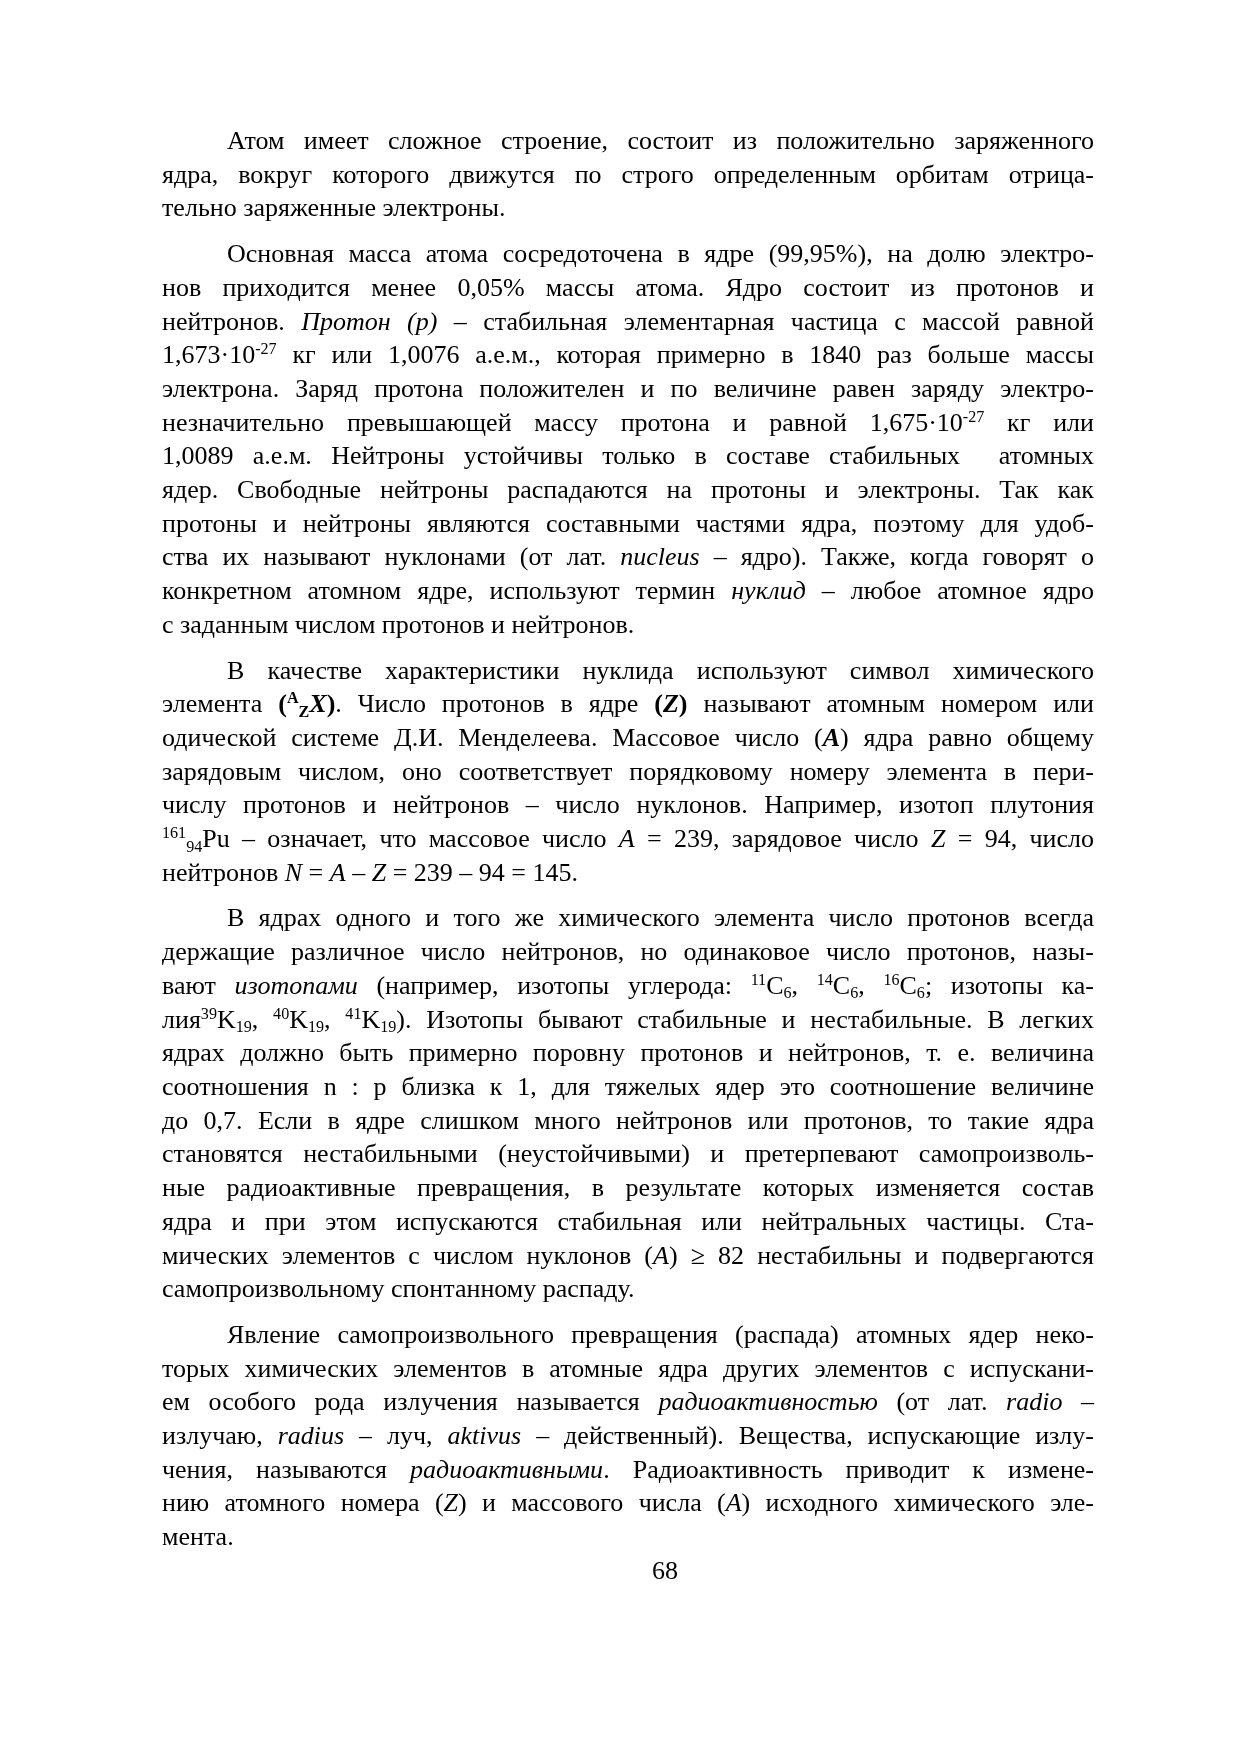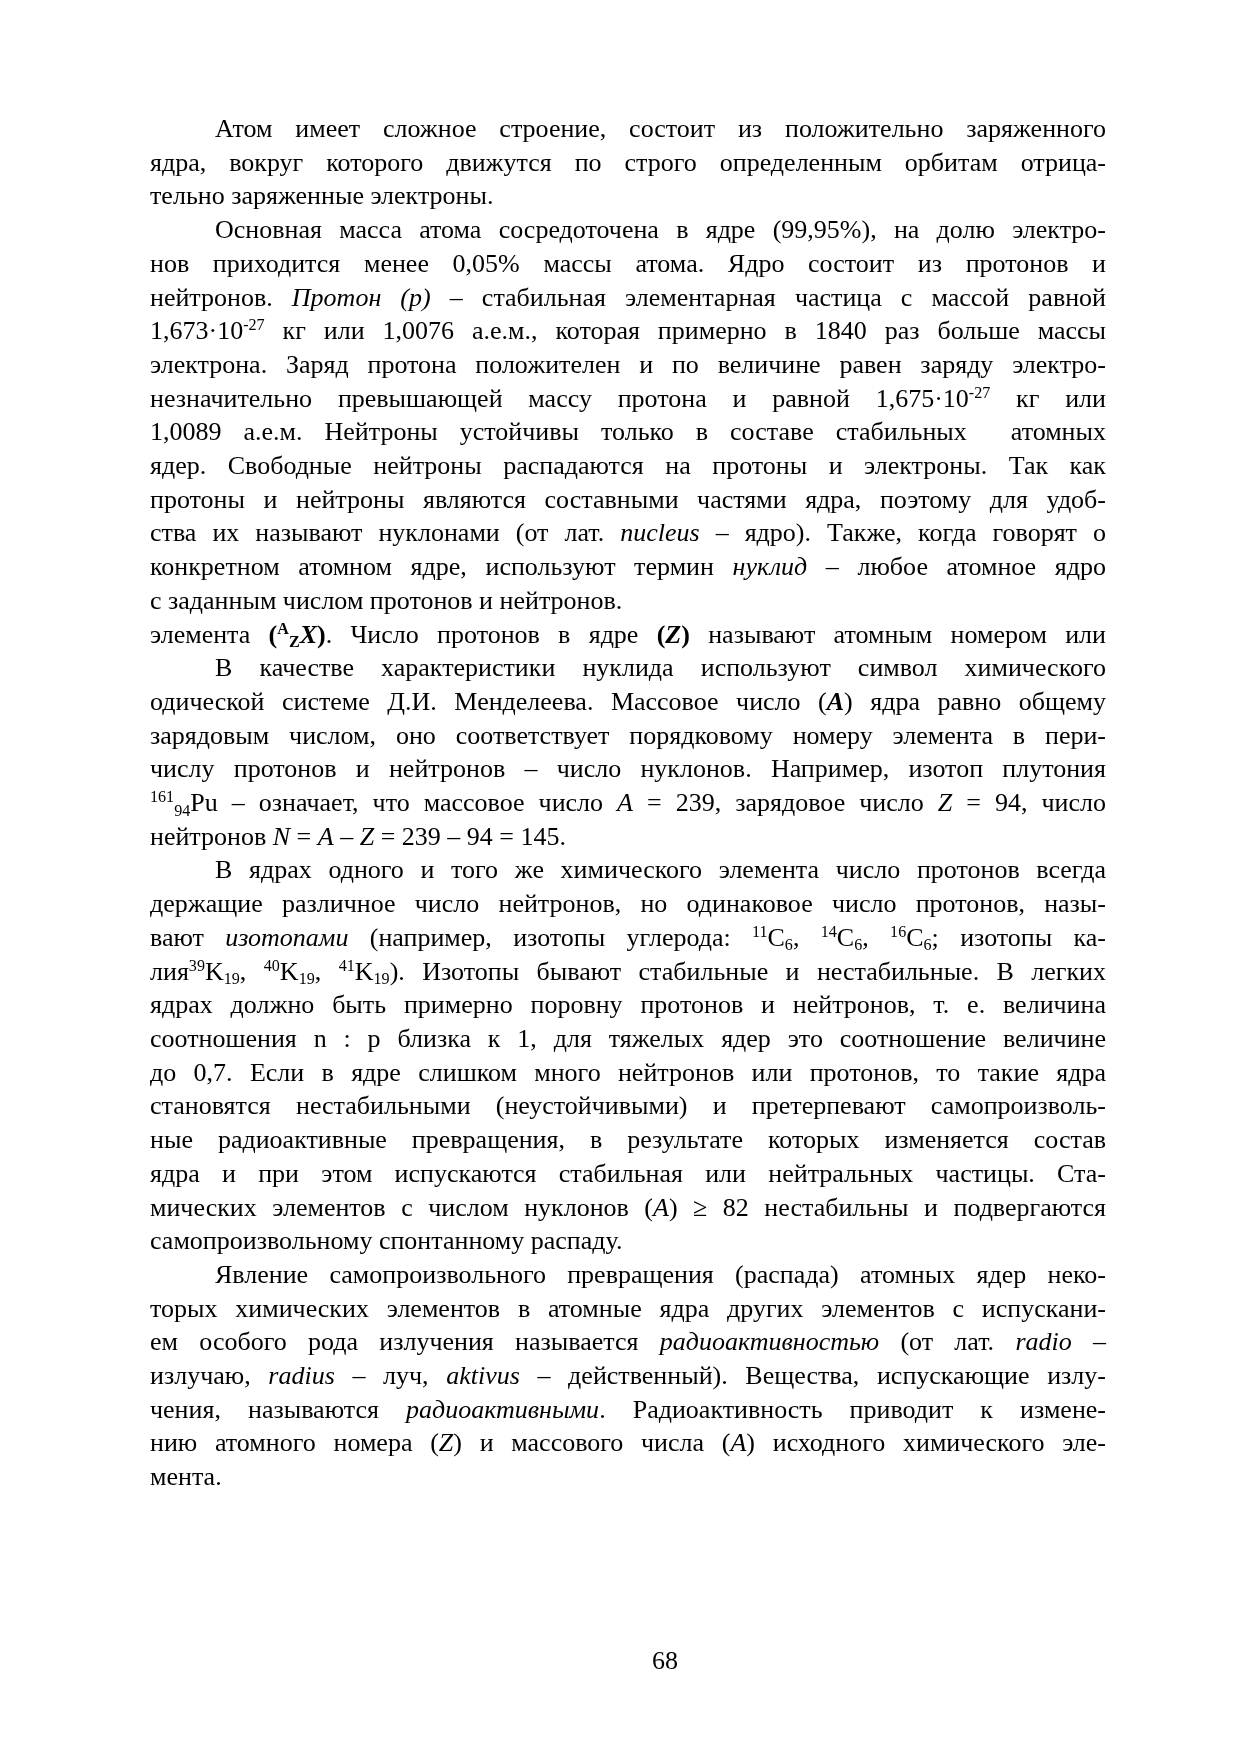--- a/index.html
+++ b/index.html
@@ -13,41 +13,41 @@
     color: #000000;
   }
   .text-block {
     position: absolute;
     left: 150px;
     top: 112px;
     width: 956px;
     font-size: 26px;
     line-height: 33.7px;
   }
-  .para { margin: 0; padding: 0; }
+  .para { margin: 12px; padding: 0; }
   .ln {
     text-align: justify;
     text-align-last: justify;
     white-space: nowrap;
   }
   .ln.last { text-align-last: left; }
   .ln.indent { text-indent: 65px; }
   i { font-style: italic; }
   b { font-weight: bold; }
   sup, sub {
     font-size: 62%;
     line-height: 0;
     vertical-align: baseline;
     position: relative;
   }
   sup { top: -0.55em; }
   sub { top: 0.28em; }
   .page-number {
     position: absolute;
-    top: 1646px;
+    top: 1556px;
     left: 632px;
     width: 66px;
     text-align: center;
     font-size: 26px;
   }
 </style>
 </head>
 <body>
 
 <div class="text-block">
@@ -64,22 +64,22 @@
       <div class="ln">электрона. Заряд протона положителен и по величине равен заряду электро-</div>
       <div class="ln">незначительно превышающей массу протона и равной 1,675·10<sup>-27</sup> кг или</div>
       <div class="ln">1,0089 а.е.м. Нейтроны устойчивы только в составе стабильных&nbsp; атомных</div>
       <div class="ln">ядер. Свободные нейтроны распадаются на протоны и электроны. Так как</div>
       <div class="ln">протоны и нейтроны являются составными частями ядра, поэтому для удоб-</div>
       <div class="ln">ства их называют нуклонами (от лат. <i>nucleus</i> – ядро). Также, когда говорят о</div>
       <div class="ln">конкретном атомном ядре, используют термин <i>нуклид</i> – любое атомное ядро</div>
       <div class="ln last">с заданным числом протонов и нейтронов.</div>
     </div>
     <div class="para">
+      <div class="ln indent">В качестве характеристики нуклида используют символ химического</div>
       <div class="ln">элемента <b>(<sup>А</sup><sub>Z</sub><i>X</i>)</b>. Число протонов в ядре <b>(<i>Z</i>)</b> называют атомным номером или</div>
-      <div class="ln indent">В качестве характеристики нуклида используют символ химического</div>
       <div class="ln">одической системе Д.И. Менделеева. Массовое число (<b><i>А</i></b>) ядра равно общему</div>
       <div class="ln">зарядовым числом, оно соответствует порядковому номеру элемента в пери-</div>
       <div class="ln">числу протонов и нейтронов – число нуклонов. Например, изотоп плутония</div>
       <div class="ln"><sup>161</sup><sub>94</sub>Pu – означает, что массовое число <i>А</i> = 239, зарядовое число <i>Z</i> = 94, число</div>
       <div class="ln last">нейтронов <i>N</i> = <i>А</i> – <i>Z</i> = 239 – 94 = 145.</div>
     </div>
     <div class="para">
       <div class="ln indent">В ядрах одного и того же химического элемента число протонов всегда</div>
       <div class="ln">держащие различное число нейтронов, но одинаковое число протонов, назы-</div>
       <div class="ln">вают <i>изотопами</i> (например, изотопы углерода: <sup>11</sup>C<sub>6</sub>, <sup>14</sup>C<sub>6</sub>, <sup>16</sup>C<sub>6</sub>; изотопы ка-</div>

